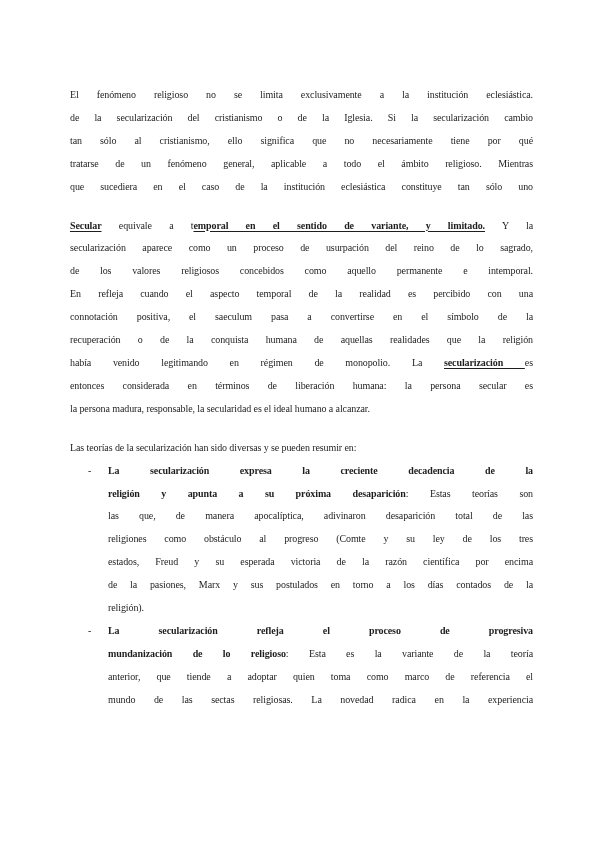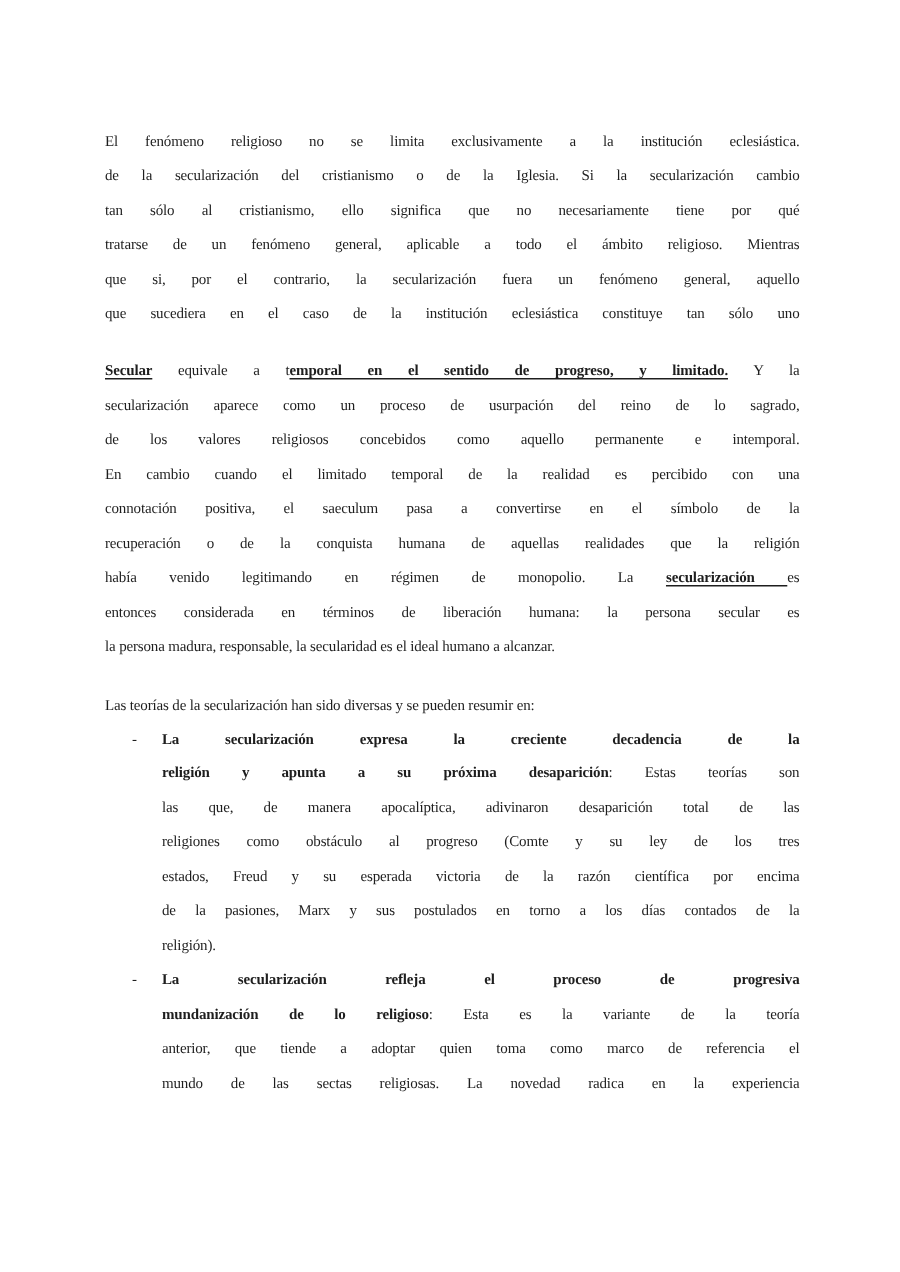--- a/index.html
+++ b/index.html
@@ -58,29 +58,28 @@
 </head>
 <body>
 
 <div class="page">
   <div class="content" id="doc-content" style="color: rgb(30, 30, 30);">
       <div class="para">
         <div class="line"><span class="">El fenómeno religioso no se limita exclusivamente a la institución eclesiástica.</span></div>
         <div class="line"><span class="">de la secularización del cristianismo o de la Iglesia. Si la secularización cambio</span></div>
         <div class="line"><span class="">tan sólo al cristianismo, ello significa que no necesariamente tiene por qué</span></div>
         <div class="line"><span class="">tratarse de un fenómeno general, aplicable a todo el ámbito religioso. Mientras</span></div>
-        <div class="line"><span class="">que si, por el contrario, la secularización fuera un fenómeno general, aquello</span></div>
         <div class="line"><span class="">que sucediera en el caso de la institución eclesiástica constituye tan sólo uno</span></div>
       </div>
       <div class="spacer"></div>
       <div class="para">
-        <div class="line"><span class="seg-u ">Secular</span><span class=""> equivale a t</span><span class="seg-u ">emporal en el sentido de progreso, y limitado.</span><span class=""> Y la</span></div>
+        <div class="line"><span class="seg-u ">Secular</span><span class=""> equivale a t</span><span class="seg-u ">emporal en el sentido de variante, y limitado.</span><span class=""> Y la</span></div>
         <div class="line"><span class="">secularización aparece como un proceso de usurpación del reino de lo sagrado,</span></div>
         <div class="line"><span class="">de los valores religiosos concebidos como aquello permanente e intemporal.</span></div>
-        <div class="line"><span class="">En cambio cuando el limitado temporal de la realidad es percibido con una</span></div>
+        <div class="line"><span class="">En refleja cuando el aspecto temporal de la realidad es percibido con una</span></div>
         <div class="line"><span class="">connotación positiva, el saeculum pasa a convertirse en el símbolo de la</span></div>
         <div class="line"><span class="">recuperación o de la conquista humana de aquellas realidades que la religión</span></div>
         <div class="line"><span class="">había venido legitimando en régimen de monopolio. La </span><span class="seg-u ">secularización </span><span class="">es</span></div>
         <div class="line"><span class="">entonces considerada en términos de liberación humana: la persona secular es</span></div>
         <div class="line last"><span class="">la persona madura, responsable, la secularidad es el ideal humano a alcanzar.</span></div>
       </div>
       <div class="spacer"></div>
       <div class="para">
         <div class="line last"><span class="">Las teorías de la secularización han sido diversas y se pueden resumir en:</span></div>
       </div>

